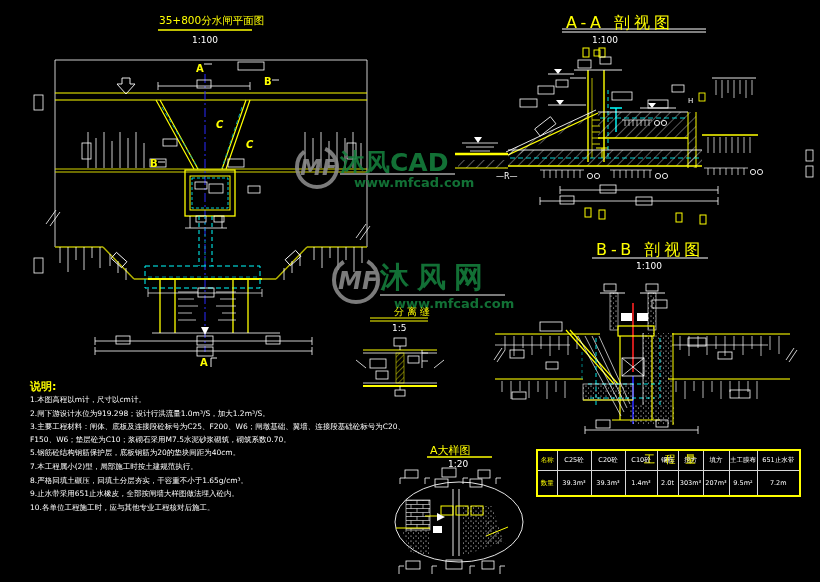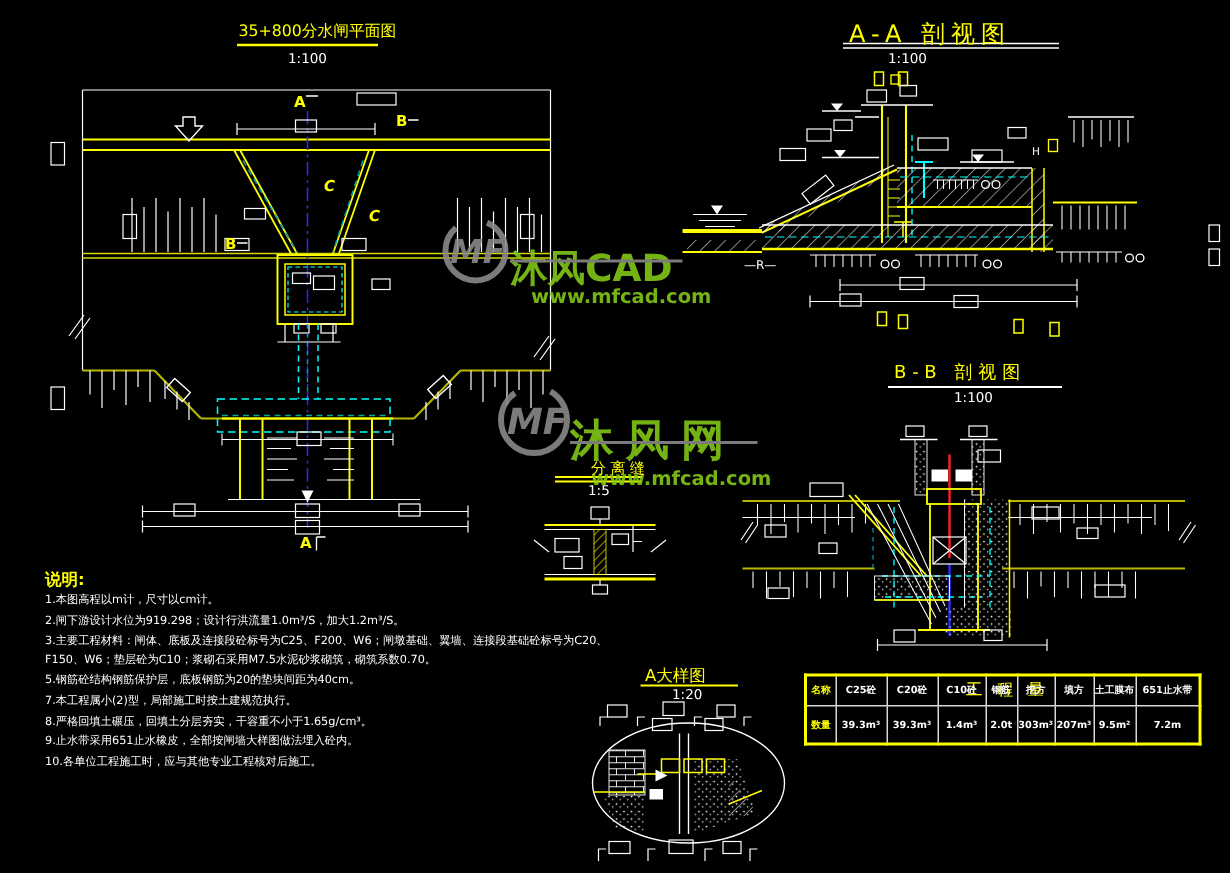--- a/index.html
+++ b/index.html
@@ -2,29 +2,29 @@
 <html><head>
 <meta charset="utf-8">
 <style>
   html,body{margin:0;padding:0;background:#000;}
   #canvas{position:relative;width:820px;height:582px;background:#000;overflow:hidden;
           font-family:"DejaVu Sans",sans-serif;}
   .abs{position:absolute;}
   .ttl{color:#ffff00;white-space:nowrap;}
   .scale{color:#ffffff;white-space:nowrap;}
   .lbl{color:#ffff00;font-weight:bold;white-space:nowrap;}
-  .wm{color:#84cc16;white-space:nowrap;font-weight:bold;margin-top:16px;}
+  .wm{color:#15803d;white-space:nowrap;font-weight:bold;}
   svg{position:absolute;left:0;top:0;}
   
   #qtable{border-collapse:collapse;table-layout:fixed;}
   #qtable td{border:1px solid #d8d8d8;color:#fff;font-size:6.5px;text-align:center;
              padding:0;height:19px;overflow:hidden;white-space:nowrap;}
   #qtable td.first{color:#ffff00;}
   #qtable tr.vals td{height:24px;}
-  #qtable{border:2px solid #ffff00;font-weight:bold;}
+  #qtable{border:2px solid #ffff00;}
   
   #notes{width:396px;color:#ffffff;font-size:7.5px;line-height:12.6px;}
   #notes .nitem{margin-bottom:1px;}
 </style>
 </head>
 <body>
 
 <div id="canvas">
 
 <svg width="820" height="582" viewBox="0 0 820 582">
@@ -357,21 +357,21 @@
   <div class="abs lbl" style="left:216px;top:119px;font-size:10px;font-style:italic;">C</div>
   <div class="abs lbl" style="left:246px;top:139px;font-size:10px;font-style:italic;">C</div>
   <div class="abs lbl" style="left:150px;top:158px;font-size:10px;">B</div>
   <div class="abs lbl" style="left:200px;top:357px;font-size:10px;">A</div>
 
   <div class="abs ttl" style="left:566px;top:13px;font-size:16px;letter-spacing:4px;">A-A 剖视图</div>
   <div class="abs scale" style="left:592px;top:35px;font-size:9px;">1:100</div>
   <div class="abs scale" style="left:496px;top:172px;font-size:8px;">—<span>R</span>—</div>
   <div class="abs scale" style="left:688px;top:97px;font-size:7px;">H</div>
 
-  <div class="abs ttl" style="left:596px;top:240px;font-size:12px;letter-spacing:4px;">B-B 剖视图</div>
+  <div class="abs ttl" style="left:596px;top:240px;font-size:16px;letter-spacing:4px;">B-B 剖视图</div>
   <div class="abs scale" style="left:636px;top:261px;font-size:9px;">1:100</div>
 
   <div class="abs ttl" style="left:394px;top:305px;font-size:10px;letter-spacing:3px;text-align:center;">分离缝</div>
   <div class="abs scale" style="left:392px;top:323px;font-size:9px;">1:5</div>
 
   <div class="abs ttl" style="left:430px;top:443px;font-size:11px;">A大样图</div>
   <div class="abs scale" style="left:448px;top:459px;font-size:9px;text-align:center;">1:20</div>
 
   <div class="abs ttl" style="left:644px;top:430px;font-size:11px;letter-spacing:3px;margin-top:22px;">工 程 量</div>
   <table id="qtable" class="abs" style="left:536px;top:449px;width:263px;">

